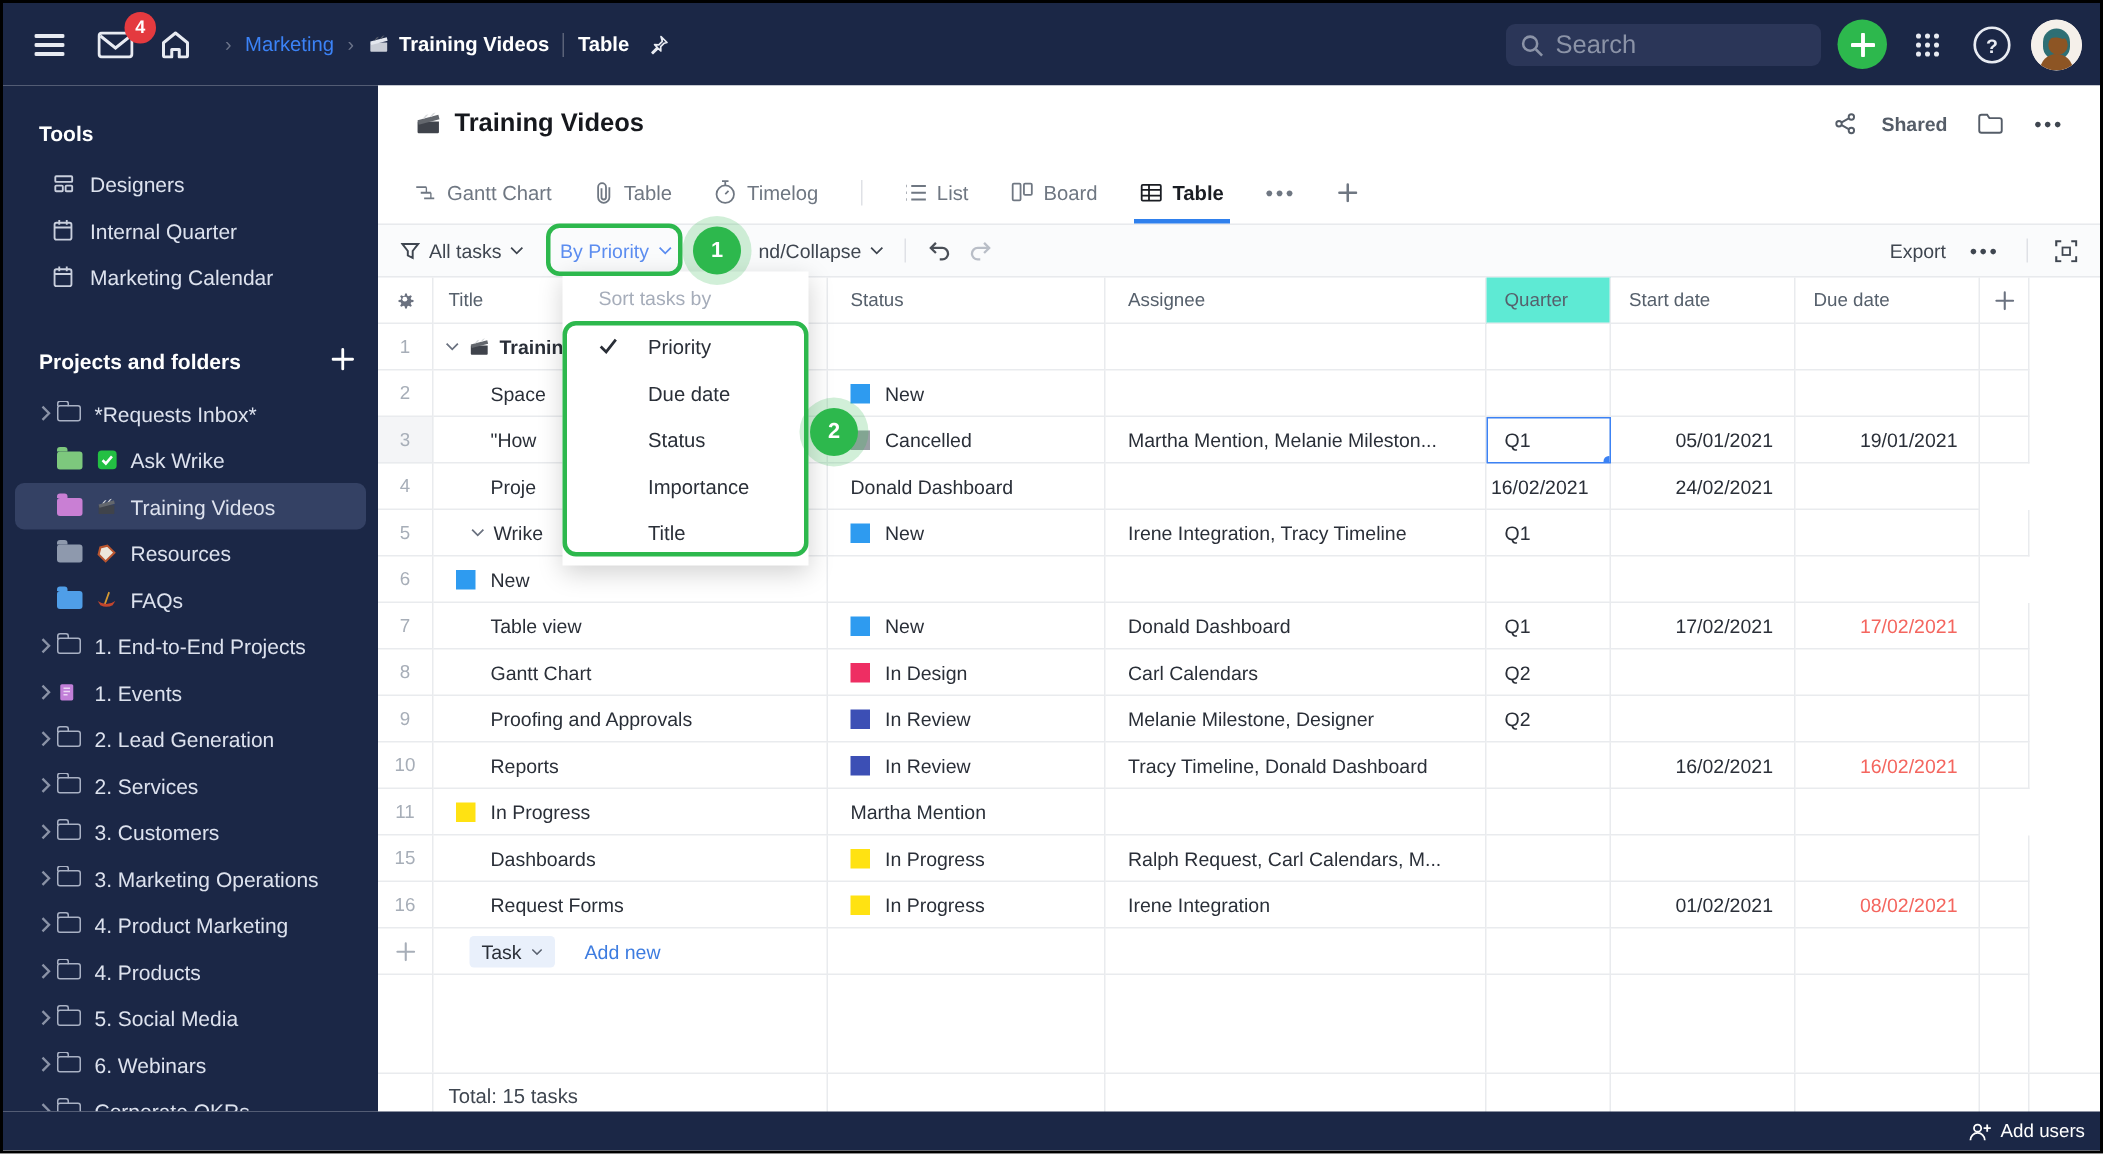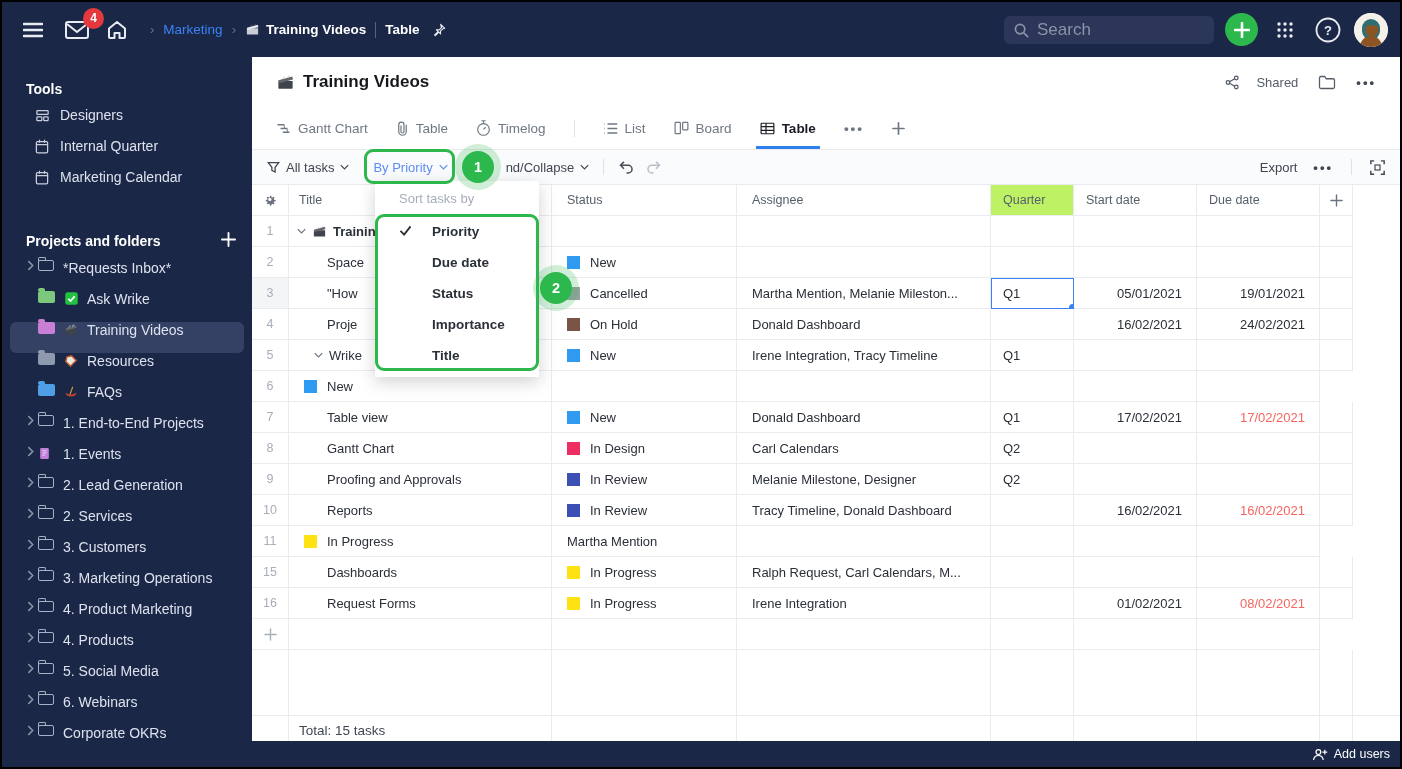--- a/index.html
+++ b/index.html
@@ -21,62 +21,62 @@
   .search input::placeholder { color:#8b93a7; }
   .tb-right { position:absolute; right:12px; top:0; height:55px; display:flex; align-items:center; gap:10px; }
   .plus-btn { width:33px; height:33px; border-radius:50%; background:#2db84d; color:#fff; display:flex; align-items:center; justify-content:center; cursor:pointer; }
   .round-ic { width:33px; height:33px; border-radius:50%; display:flex; align-items:center; justify-content:center; cursor:pointer; }
   .avatar { width:34px; height:34px; border-radius:50%; overflow:hidden; background:#f5f0ea; cursor:pointer; }
 
   
   .sidebar { position:absolute; left:0; top:55px; width:250px; bottom:26px; background:#1b2746; color:#dde2ee; padding-top:16px; overflow:hidden; }
   .s-head { display:flex; align-items:center; font-size:14px; font-weight:bold; color:#fff; padding:8px 16px 10px 24px; }
   .s-head .grow { flex:1; }
-  .s-item { display:flex; height:31px; padding-left:12px; font-size:14px; cursor:pointer; margin:0 8px; border-radius:6px; white-space:nowrap; }
+  .s-item { display:flex; align-items:center; height:31px; padding-left:12px; font-size:14px; cursor:pointer; margin:0 8px; border-radius:6px; white-space:nowrap; }
   .s-item.sel { background:#344164; }
   .s-chev { width:16px; display:flex; justify-content:center; color:#8a92a6; flex:0 0 16px; }
   .s-nochev { width:16px; flex:0 0 16px; }
   .fold { position:relative; width:17px; height:12px; border-radius:2px; margin-right:9px; flex:0 0 17px; }
   .fold::before { content:""; position:absolute; top:-3px; left:0; width:7px; height:3px; border-radius:2px 2px 0 0; background:inherit; }
   .fold-o { position:relative; width:16px; height:11px; border:1.6px solid #a9b1c4; border-radius:2px; margin-right:9px; flex:0 0 16px; }
   .fold-o::before { content:""; position:absolute; top:-4.5px; left:-1.5px; width:6px; height:3px; border:1.6px solid #a9b1c4; border-bottom:none; border-radius:2px 2px 0 0; }
   .s-emoji { width:15px; height:15px; margin-right:8px; flex:0 0 15px; display:flex; align-items:center; }
   .tool-ic { width:16px; height:16px; margin-right:10px; flex:0 0 16px; display:flex; align-items:center; justify-content:center; }
   .gap-block { height:24px; }
 
   
   .footer { position:absolute; left:0; bottom:0; width:100%; height:26px; background:#1b2746; display:flex; align-items:center; justify-content:flex-end; padding-right:10px; color:#fff; font-size:12.5px; gap:6px; cursor:pointer; }
 
   
   .content { position:absolute; left:250px; top:55px; right:0; bottom:26px; background:#fff; }
   .page-head { height:50px; display:flex; align-items:center; padding:0 24px; }
   .page-title { display:flex; align-items:center; gap:8px; font-size:17px; font-weight:bold; color:#16181d; }
   .ph-right { margin-left:auto; display:flex; align-items:center; gap:20px; color:#555d68; font-size:13px; }
-  .ph-right .act { display:flex; align-items:flex-start; gap:16px; cursor:pointer; }
+  .ph-right .act { display:flex; align-items:flex-start; gap:16px; cursor:pointer;font-weight:bold; }
   .dots { letter-spacing:2px; font-weight:bold; color:#3f4650; cursor:pointer; }
 
   .tabs { height:42px; display:flex; align-items:center; padding:0 24px; gap:28px; font-size:13.5px; color:#6f7782; }
   .tab { display:flex; align-items:center; gap:7px; height:100%; position:relative; cursor:pointer; }
   .tab.active { color:#1a1d23; font-weight:600; }
   .tab.active::after { content:""; position:absolute; left:-4px; right:-4px; bottom:0; height:3px; background:#2f80ed; }
   .vdiv { width:1px; height:17px; background:#dfe1e6; }
 
   .toolbar { height:36px; background:#fafbfc; border-top:1px solid #e8eaed; border-bottom:1px solid #e8eaed; display:flex; align-items:center; padding:0 15px; font-size:13px; color:#3f4650; }
   .tool { display:flex; align-items:center; gap:6px; cursor:pointer; white-space:nowrap; }
   .sort-btn { color:#5c8df0; margin-left:24px; }
   .exp-btn { margin-left:58px; }
   .tb-div { width:1px; height:16px; background:#dfe1e6; margin:0 14px; }
   .t-right { margin-left:auto; display:flex; align-items:center; gap:16px; }
 
   
   .tbl { font-size:13px; color:#2a2f38; }
   .trow { display:grid; grid-template-columns:37px 263px 185px 254px 83px 123px 123px 33px; height:31px; }
   .trow > div { border-right:1px solid #e9ebee; border-bottom:1px solid #e9ebee; display:flex; align-items:center; overflow:hidden; white-space:nowrap; }
   .thead { color:#56606c; font-size:12.5px; }
-  .thead .hq { background:#bef264; }
+  .thead .hq { background:#5eead4; }
   .c-num { justify-content:center; color:#a7aeb8; font-size:12.5px; }
   .c-num.hl { background:#f4f5f7; }
   .c-title { padding-left:10px; gap:6px; }
   .pad0 { padding-left:8px; } .pad1 { padding-left:38px; } .pad1c { padding-left:25px; } .pad2 { padding-left:58px; }
   .c-title.bold { font-weight:bold; }
   .chev { color:#6b7280; display:flex; }
   .c-status { padding-left:15px; gap:10px; }
   .sq { width:13px; height:13px; flex:0 0 13px; }
   .c-ass { padding-left:15px; }
   .c-q { padding-left:12px; position:relative; }
@@ -88,21 +88,21 @@
   .addnew { color:#3d7ce0; margin-left:14px; cursor:pointer; }
   .filler { display:grid; grid-template-columns:37px 263px 185px 254px 83px 123px 123px 33px; height:65px; }
   .filler > div { border-right:1px solid #e9ebee; }
   .total-row { display:grid; grid-template-columns:37px 263px 185px 254px 83px 123px 123px 33px; height:30px; border-top:1px solid #e9ebee; }
   .total-row > div { border-right:1px solid #e9ebee; display:flex; align-items:center; }
   .total-row .lbl { padding-left:10px; color:#3f4650; font-size:13.5px; }
 
   
   .dropdown { position:absolute; left:373px; top:179px; width:164px; height:196px; background:#fff; box-shadow:0 5px 16px rgba(0,0,0,.18); z-index:50; font-size:13.5px; }
   .dd-head { height:35px; display:flex; align-items:center; padding-left:24px; color:#a6adba; font-size:13px; }
-  .dd-item { height:31px; display:flex; align-items:center; padding-left:57px; position:relative; color:#2a2f38; cursor:pointer;font-weight:bold; }
+  .dd-item { height:31px; display:flex; align-items:center; padding-left:57px; position:relative; color:#2a2f38; cursor:pointer; }
   .dd-check { position:absolute; left:24px; top:8px; }
   .anno-box { position:absolute; border:3.5px solid #2db84d; border-radius:9px; z-index:60; pointer-events:none; }
   .box1 { left:362px; top:147px; width:91px; height:35px; }
   .box2 { left:373px; top:212px; width:164px; height:157px; }
   .anno-badge { position:absolute; width:32px; height:32px; border-radius:50%; background:#2db84d; color:#fff; font-weight:bold; font-size:14.5px; display:flex; align-items:center; justify-content:center; z-index:70; box-shadow:0 0 0 7px rgba(45,184,77,.22); }
   .badge1 { left:460px; top:149px; }
   .badge2 { left:538px; top:270px; }
 </style>
 </head>
 <body>
@@ -600,24 +600,20 @@
         <div class="c-date">05/01/2021</div>
         <div class="c-date">19/01/2021</div>
         <div></div>
       </div>
 
       <div class="trow">
         <div class="c-num">4</div>
         <div class="c-title pad1">
             <span>Proje</span>
           </div>
-        <div class="c-status">
-            <span class="sq" style="background: rgb(122, 85, 71);"></span>
-            <span>On Hold</span>
-          </div>
         <div class="c-ass">Donald Dashboard</div>
         <div class="c-q"></div>
         <div class="c-date">16/02/2021</div>
         <div class="c-date">24/02/2021</div>
         <div></div>
       </div>
 
       <div class="trow">
         <div class="c-num">5</div>
         <div class="c-title pad1c">
@@ -760,20 +756,29 @@
         <div class="c-date red">08/02/2021</div>
         <div></div>
       </div>
 
       <div class="trow">
         <div class="c-num">
           <svg width="13" height="13" viewBox="0 0 14 14">
               <path d="M7 1v12M1 7h12" stroke="#a7aeb8" stroke-width="1.5" stroke-linecap="round"></path>
             </svg>
         </div>
+        <div class="c-title" style="padding-left:24px;">
+          <span class="chip">
+            <span>Task</span>
+            <svg width="8" height="5" viewBox="0 0 12 8">
+                <path d="M1 1.5l5 5 5-5" stroke="#5a6270" stroke-width="1.6" fill="none"></path>
+              </svg>
+          </span>
+          <span class="addnew">Add new</span>
+        </div>
         <div></div>
           <div></div>
           <div></div>
           <div></div>
           <div></div>
           <div></div>
       </div>
 
       <div class="filler">
         <div></div>

